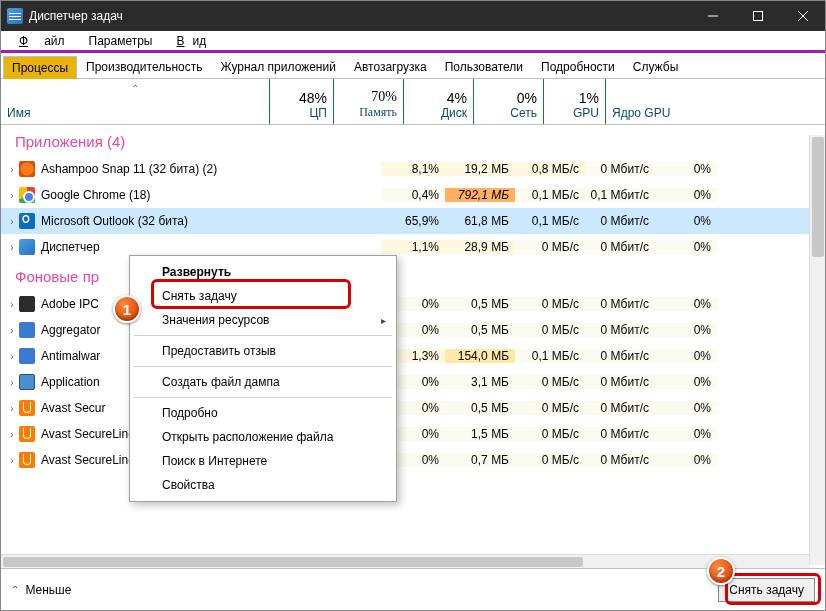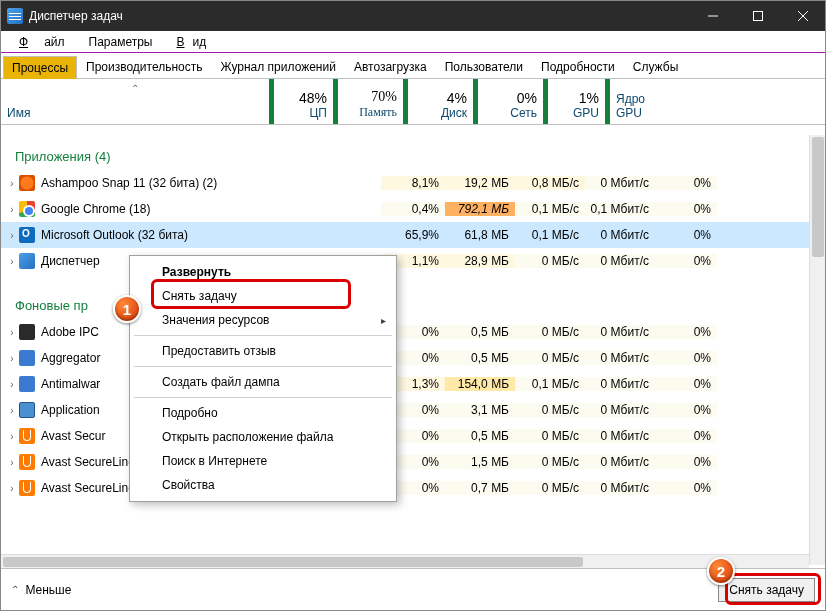--- a/index.html
+++ b/index.html
@@ -4,41 +4,41 @@
 <style>
 * { margin:0; padding:0; box-sizing:border-box; }
 body { font-family:"Segoe UI",Tahoma,sans-serif; font-size:12px; background:#fff; width:826px; height:611px; overflow:hidden; position:relative; border:1px solid #888; }
 .titlebar { height:30px; background:#2b2b2b; color:#fff; display:flex; align-items:center; padding-left:6px; }
 .titlebar .app-icon { width:16px; height:16px; background:linear-gradient(135deg,#4aa0e8,#2670c0); display:inline-block; border-radius:2px; margin-right:6px; position:relative; }
 .titlebar .app-icon::after{content:"";position:absolute;left:2px;top:4px;width:12px;height:8px;background:repeating-linear-gradient(0deg,#fff,#fff 1px,transparent 1px,transparent 3px);}
 .titlebar .title { font-size:12px; }
 .titlebar .winbtns { margin-left:auto; display:flex; }
 .titlebar .winbtn { width:45px; height:30px; display:flex; align-items:center; justify-content:center; color:#fff; }
 .titlebar .winbtn svg { width:10px; height:10px; }
-.menubar { height:22px; border-bottom:1px solid #a21caf; display:flex; align-items:center; padding:0 2px; }
+.menubar { height:22px; border-bottom:3px solid #a21caf; display:flex; align-items:center; padding:0 2px; }
 .menubar span { padding:2px 8px; font-size:12px; }
 .menubar span .u { text-decoration:underline; }
 .tabs { height:26px; border-bottom:1px solid #c0c0c0; display:flex; align-items:flex-end; padding:2px 2px 0 2px; }
 .tab { padding:4px 8px; font-size:12px; border:1px solid transparent; border-bottom:none; }
 .tab.active { border-color:#c0c0c0; background:#eab308; position:relative; top:1px; }
 .header-row { display:flex; border-bottom:1px solid #c0c0c0; height:46px; align-items:stretch; }
-.hcell { display:flex; flex-direction:column; justify-content:flex-end; padding:4px 6px 4px 0; text-align:right; border-left:5px solid #15803d; }
+.hcell { display:flex; flex-direction:column; justify-content:flex-end; padding:4px 6px 4px 0; text-align:right; border-left:1px solid #15803d; }
 .hcell.name { width:268px; flex-direction:row; align-items:flex-end; justify-content:flex-start; text-align:left; padding-left:6px; border-left:none; position:relative;}
 .hcell.name .sort { position:absolute; left:130px; top:4px; font-size:10px; color:#666;}
 .hcell.state { width:112px; text-align:left; justify-content:flex-end; align-items:flex-start; flex-direction:column; padding-left:4px;}
 .hcell.cpu { width:64px; }
 .hcell.mem { width:70px;font-family:Liberation Serif, serif; }
 .hcell.disk { width:70px; }
 .hcell.net { width:70px; }
 .hcell.gpu { width:62px; }
 .hcell.gpucore { width:72px; text-align:left; align-items:flex-start; padding-left:6px;}
 .hcell .pct { font-size:14px; }
 .hcell .lbl { font-size:12px; color:#0c4a6e;}
 .body { height:434px; overflow:hidden; position:relative; }
-.section-title { color:#15803d; font-size:13px; padding:8px 6px 6px 14px;margin-top:16px; }
+.section-title { color:#ec4899; font-size:15px; padding:8px 6px 6px 14px; }
 .row { display:flex; height:26px; align-items:center; font-size:12px; }
 .row .exp { width:16px; text-align:center; color:#666; font-size:10px; padding-left:6px;}
 .row .icon { width:16px; height:16px; margin:0 6px 0 2px; border-radius:2px; flex-shrink:0;}
 .row .nm { width:228px; overflow:hidden; white-space:nowrap; text-overflow:ellipsis; }
 .row .st { width:112px; }
 .row .c { text-align:right; padding-right:6px; }
 .row .cpu { width:64px; }
 .row .mem { width:70px; }
 .row .disk{ width:70px; }
 .row .net { width:70px; }

